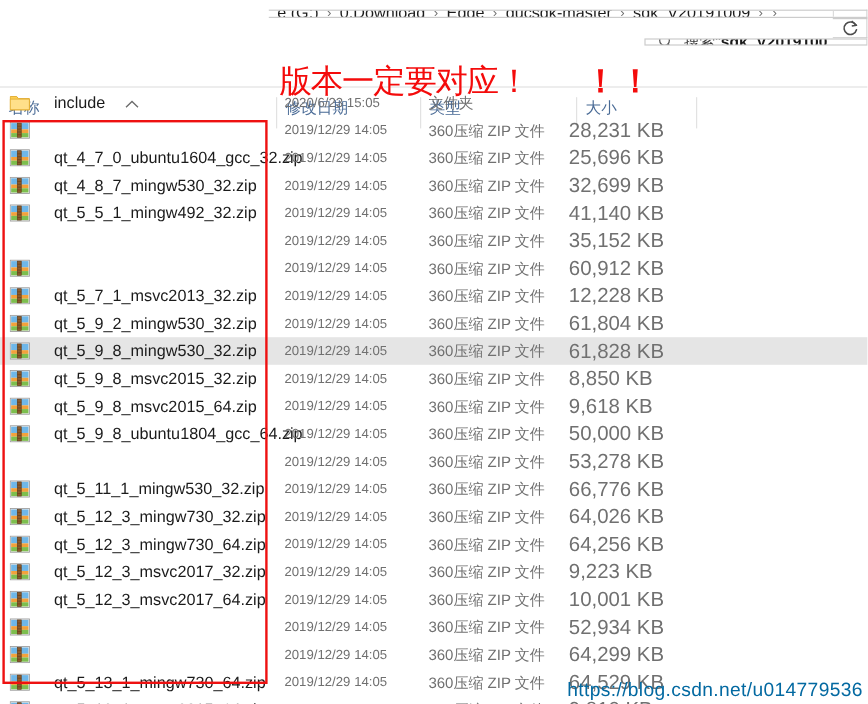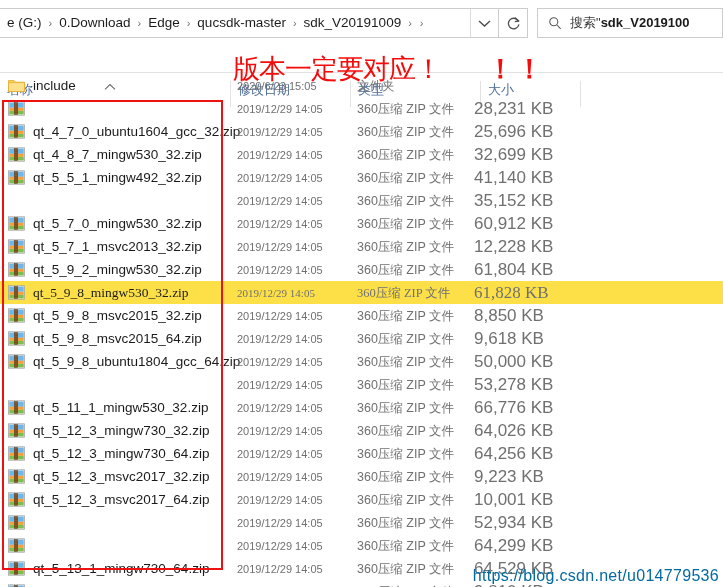--- a/index.html
+++ b/index.html
@@ -7,21 +7,21 @@
     width: 723px; height: 587px;
     background: #ffffff;
     font-family: "Liberation Sans", "DejaVu Sans", sans-serif;
     overflow: hidden;
   }
   #app { position: relative; width: 723px; height: 587px; background: #fff; }
 
   
   .addressbar {
     position: absolute; left: 0; top: 8px; width: 723px; height: 30px;
-    display: flex; align-items: flex-end;
+    display: flex; align-items: flex-end; flex-direction: column;
   }
   .crumbbox {
     position: relative; width: 499px; height: 30px;
     border: 1px solid #cccccc; border-left: none;
     background: #ffffff; display: flex; align-items: center;
     padding-left: 4px; overflow: hidden;
   }
   .crumbs { display: flex; align-items: center; white-space: nowrap; }
   .crumb {
     font-size: 13.5px; color: #1c1c1c; padding: 0 3px; line-height: 18px;
@@ -70,24 +70,25 @@
   }
 
   
   .filelist {
     position: absolute; left: 0; top: 74px; width: 723px; height: 500px;
   }
   .row {
     position: relative; height: 23px; width: 723px;
     display: flex; align-items: center;
   }
-  .row.selected { background: #fde047; font-family: Liberation Serif, serif; }
+  .row.selected { background: #e5e5e5; }
   .cell-name {
     position: absolute; left: 8px; display: flex; align-items: center;
     white-space: nowrap;
+    gap: 12px;
   }
   .cell-name .label {
     font-size: 13.5px; color: #1b1b1b; margin-left: 8px; line-height: 16px;
   }
   .cell-date {
     position: absolute; left: 237px; font-size: 11px; color: #707070;
     white-space: nowrap; line-height: 16px;
   }
   .cell-type {
     position: absolute; left: 357px; font-size: 12.5px; color: #707070;
@@ -315,21 +316,20 @@
               <rect x="1.3" y="6.8" width="14.4" height="3.1" fill="#f2a23c"></rect>
               <rect x="1.3" y="9.9" width="14.4" height="3.5" fill="#7dbe4e"></rect>
               <rect x="6.4" y="1.6" width="3.3" height="11.8" fill="#8d5a2b"></rect>
               <rect x="6.4" y="1.6" width="3.3" height="11.8" fill="none" stroke="#5e3a18" stroke-width="0.5"></rect>
               <line x1="6.4" y1="4.2" x2="9.7" y2="4.2" stroke="#5e3a18" stroke-width="0.5"></line>
               <line x1="6.4" y1="6.6" x2="9.7" y2="6.6" stroke="#5e3a18" stroke-width="0.5"></line>
               <line x1="6.4" y1="9.0" x2="9.7" y2="9.0" stroke="#5e3a18" stroke-width="0.5"></line>
               <line x1="6.4" y1="11.3" x2="9.7" y2="11.3" stroke="#5e3a18" stroke-width="0.5"></line>
             </svg>
           </span>
-          <span class="label">qt_5_7_0_mingw530_32.zip</span>
         </div>
         <div class="cell-date">2019/12/29 14:05</div>
         <div class="cell-type">360压缩 ZIP 文件</div>
         <div class="cell-size">60,912 KB</div>
       </div>
       <div class="row">
         <div class="cell-name">
           <span class="ico">
             <svg width="17" height="15" viewBox="0 0 17 15">
               <rect x="0.5" y="0.8" width="16" height="13.4" fill="#eeeeee" stroke="#9a9a9a" stroke-width="0.7"></rect>

